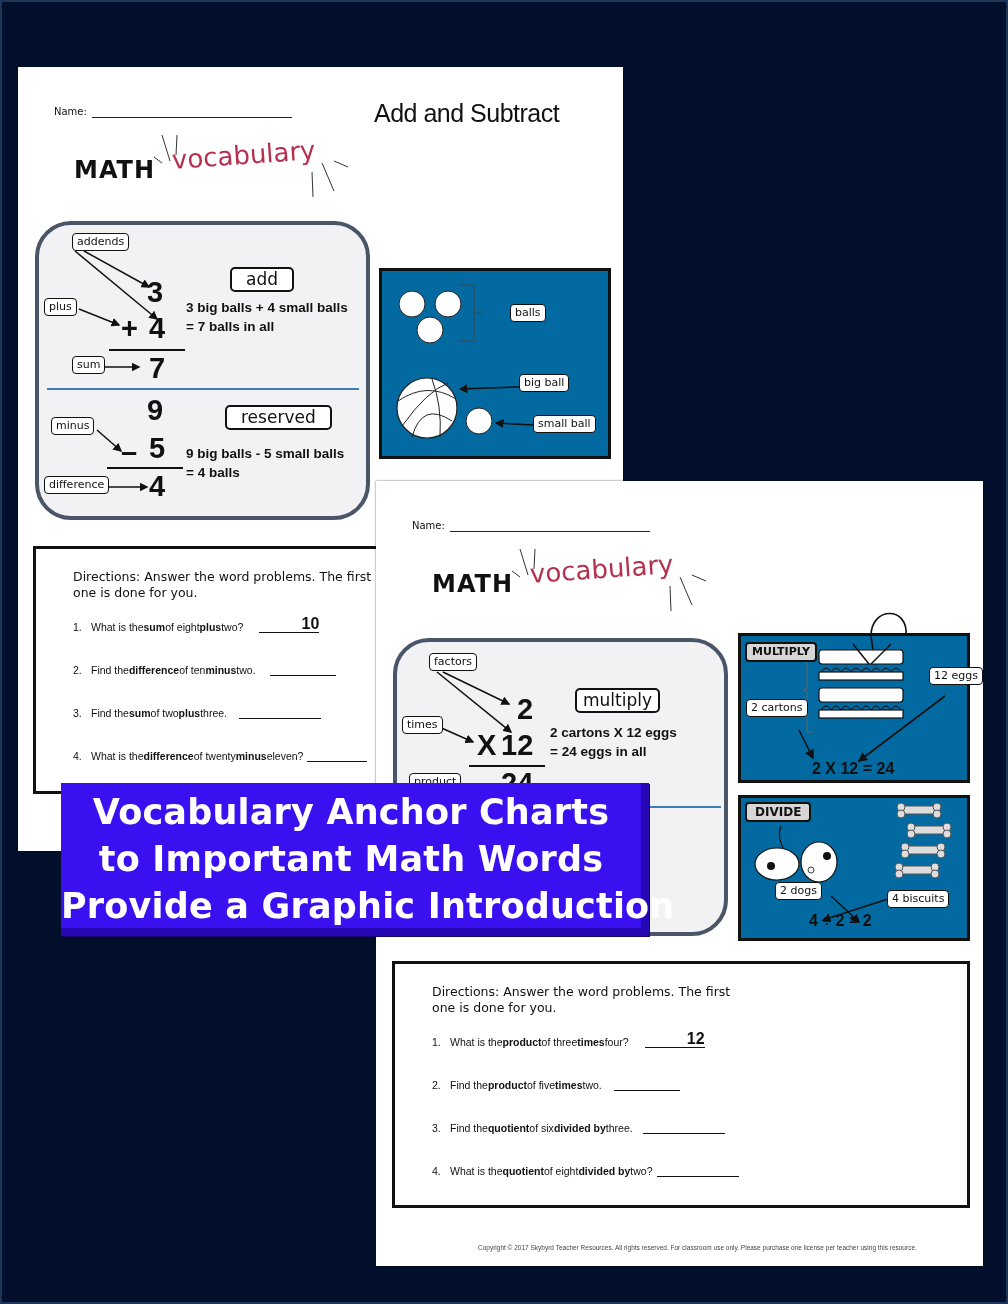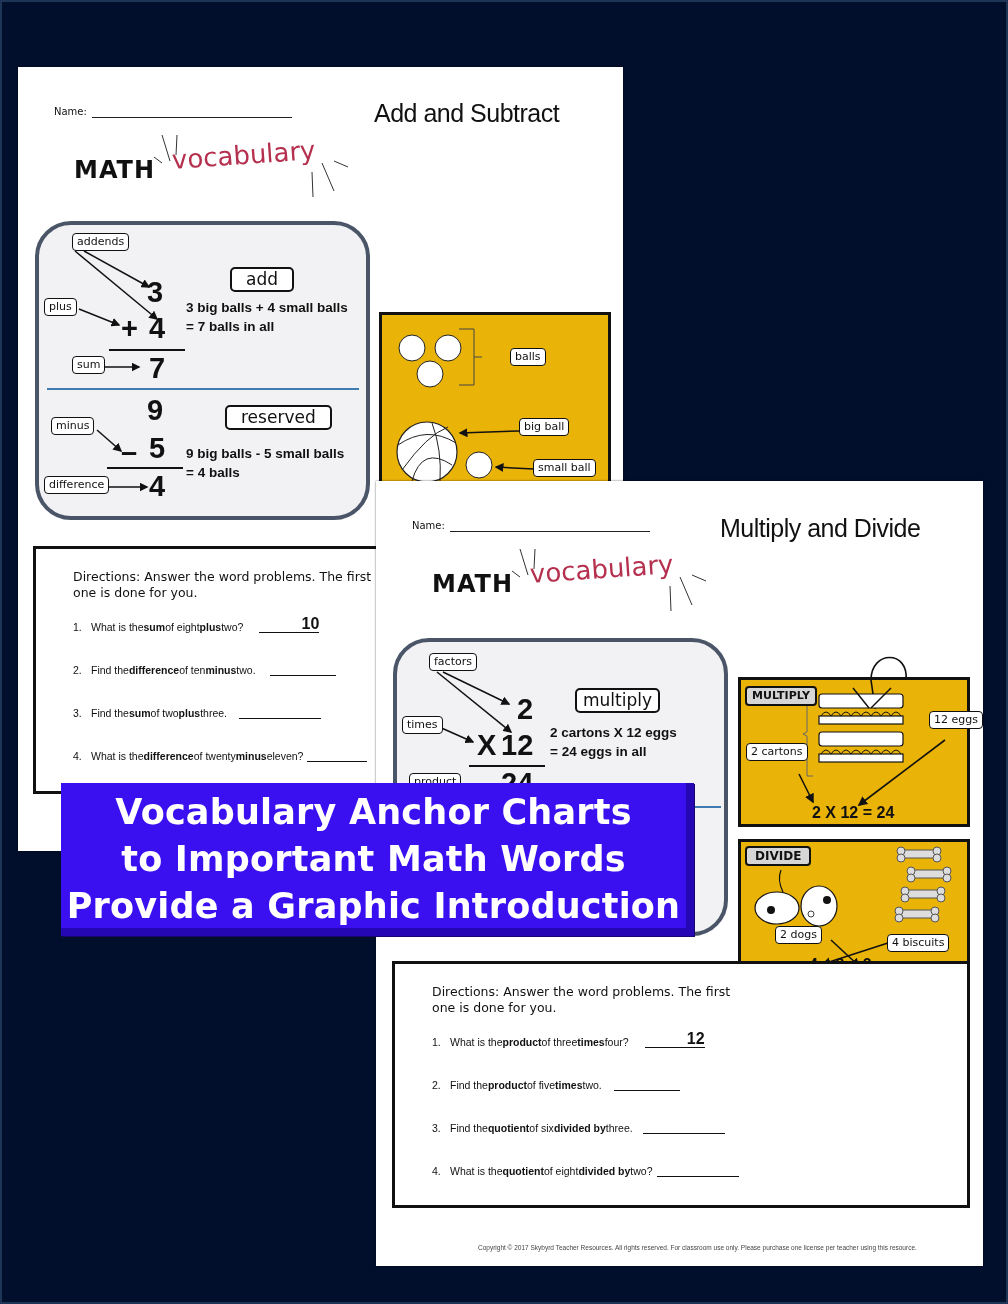--- a/index.html
+++ b/index.html
@@ -48,33 +48,33 @@
     white-space: nowrap;
   }
   .tag.big { font-size: 17px; border-width: 2px; border-radius: 5px; padding: 0 14px; line-height: 21px; }
   .tag.gray { background: #d6d6d6; font-weight: bold; font-size: 12px; padding: 1px 5px; border-width: 2px; }
   .big-num { position: absolute; font-weight: bold; font-size: 29px; line-height: 30px; }
   .sentence { position: absolute; font-weight: bold; font-size: 13.5px; line-height: 19px; white-space: nowrap; }
   .hrule { position: absolute; border-top: 2px solid #111; }
   .divider-blue { position: absolute; border-top: 2px solid #3e7cb1; }
   .arrows { position: absolute; left: 0; top: 0; overflow: visible; }
 
-  .pic-box { position: absolute; border: 3px solid #111; background: #eab308; margin-top: 44px; }
+  .pic-box { position: absolute; border: 3px solid #111; background: #0369a1; }
   .problems-box { position: absolute; border: 3px solid #111; background: #fff; }
   .directions { position: absolute; font-family: "DejaVu Sans", sans-serif; font-size: 12.5px; line-height: 16px; }
   .problem { position: absolute; font-size: 10.5px; white-space: nowrap; display: flex; align-items: flex-end; }
   .problem .num { width: 18px; }
   .problem b { font-weight: bold; }
   .blank { display: inline-block; border-bottom: 1px solid #111; height: 12px; margin-left: 8px; position: relative; }
   .blank .answer { position: absolute; left: 0; right: 0; bottom: 0; text-align: right; font-weight: bold; font-size: 16px; line-height: 16px; }
   .equation { position: absolute; font-weight: bold; font-size: 16px; white-space: nowrap; }
   .copyright { position: absolute; font-size: 6.5px; color: #444; white-space: nowrap; }
 
   .banner {
-    position: absolute; left: 61px; top: 783px; width: 633px; height: 153px;
+    position: absolute; left: 61px; top: 783px; width: 588px; height: 153px;
     background: #3a10f0;
     border-right: 8px solid #2607b4;
     border-bottom: 8px solid #2607b4;
     box-shadow: 1px 1px 0 #1a0470;
     color: #fff;
     font-family: "DejaVu Sans", sans-serif;
     font-weight: bold;
     font-size: 35px;
     line-height: 47px;
     text-align: center;
@@ -214,21 +214,20 @@
       <span class="blank" style="width:60px;margin-left:4px;">
           <span class="answer"></span>
         </span>
     </div>
   </div>
 </div>
 
 <div class="page" id="page2">
   <span class="name-label" style="left:36px;top:39px;">Name:</span>
   <div class="name-line" style="left:74px;top:50px;width:200px;"></div>
-  <div class="sheet-title" style="left:344px;top:33px;">Multiply and Divide</div>
 
   <div class="math-word" style="left:56px;top:89px;">MATH</div>
   <div class="vocab-word" style="left:155px;top:78px;">vocabulary</div>
   <svg class="rays" style="left:130px;top:68px;" width="210" height="70">
     <line x1="14" y1="0" x2="22" y2="26" stroke="#333" stroke-width="1"></line>
     <line x1="29" y1="0" x2="28" y2="20" stroke="#333" stroke-width="1"></line>
     <line x1="6" y1="22" x2="14" y2="28" stroke="#333" stroke-width="1"></line>
     <line x1="186" y1="26" x2="200" y2="32" stroke="#333" stroke-width="1"></line>
     <line x1="174" y1="28" x2="186" y2="56" stroke="#333" stroke-width="1"></line>
     <line x1="164" y1="37" x2="165" y2="62" stroke="#333" stroke-width="1"></line>

